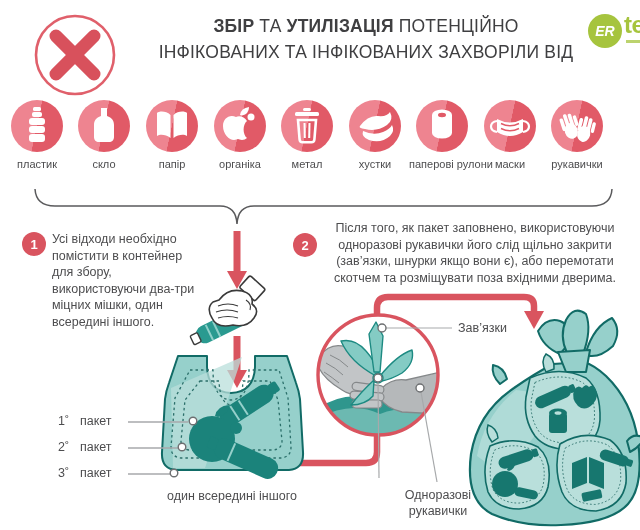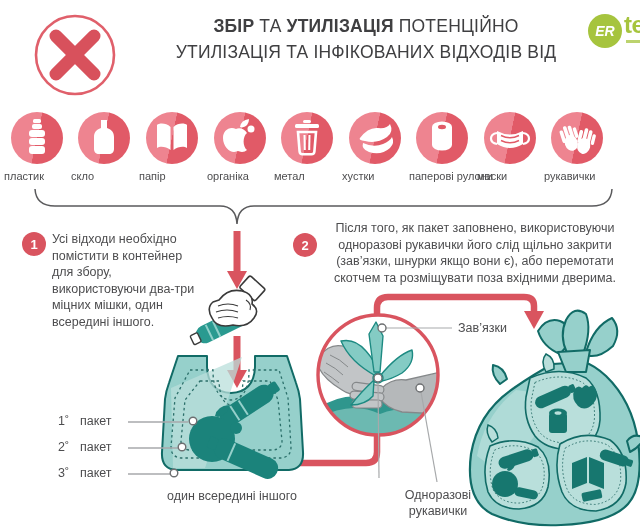--- a/index.html
+++ b/index.html
@@ -12,21 +12,21 @@
          color:#3f3f41;letter-spacing:.2px;z-index:3;}
   .title b{font-weight:700;}
   .logo{left:588px;top:11px;width:78px;height:40px;z-index:3;}
   .logo-circle{position:absolute;left:0;top:3px;width:34px;height:34px;border-radius:50%;
                background:#a6c43e;color:#fff;font-weight:700;font-style:italic;font-size:14px;
                display:flex;align-items:center;justify-content:center;}
   .logo-tec{position:absolute;left:36px;top:0px;color:#a6c43e;font-weight:700;font-size:24px;
             letter-spacing:-.5px;}
   .logo-tagline{position:absolute;left:38px;top:29px;width:36px;height:3px;background:#a6c43e;opacity:.75;}
   
-  .waste{position:absolute;top:112px;width:66px;z-index:3;}
+  .waste{position:absolute;top:100px;width:66px;text-align:center;z-index:3;}
   .wcircle{width:52px;height:52px;border-radius:50%;margin:0 auto;
            background:linear-gradient(102deg,#ee8490 49.6%,#e15a67 50%);
            display:flex;align-items:center;justify-content:center;}
   .wlabel{margin-top:6px;font-size:11px;white-space:nowrap;color:#4d4d4f;}
   
   .step-badge{width:24px;height:24px;border-radius:50%;background:#d9545f;color:#fff;font-size:13px;
               font-weight:700;display:flex;align-items:center;justify-content:center;z-index:3;}
   .step-text{font-size:12.5px;line-height:16.5px;color:#4d4d4f;z-index:3;}
   
   .pkt{font-size:12.5px;color:#4d4d4f;z-index:3;white-space:nowrap;}
@@ -216,21 +216,21 @@
           <g transform="rotate(-12 592 496)">
               <rect x="582" y="491" width="20" height="9" rx="2"></rect>
             </g>
         </g>
       </g>
     </g>
   </svg>
 
   <div class="abs title">
     <div><b>ЗБІР</b><span> ТА </span><b>УТИЛІЗАЦІЯ</b><span> ПОТЕНЦІЙНО</span></div>
-    <div>УТИЛІЗАЦІЯ ТА ІНФІКОВАНИХ ВІДХОДІВ ВІД</div>
+    <div>ІНФІКОВАНИХ ТА ІНФІКОВАНИХ ЗАХВОРІЛИ ВІД</div>
   </div>
 
   <div class="abs logo">
     <div class="logo-circle">
         <span>ER</span>
       </div>
     <span class="logo-tec">tec</span>
     <div class="logo-tagline"></div>
   </div>
 

